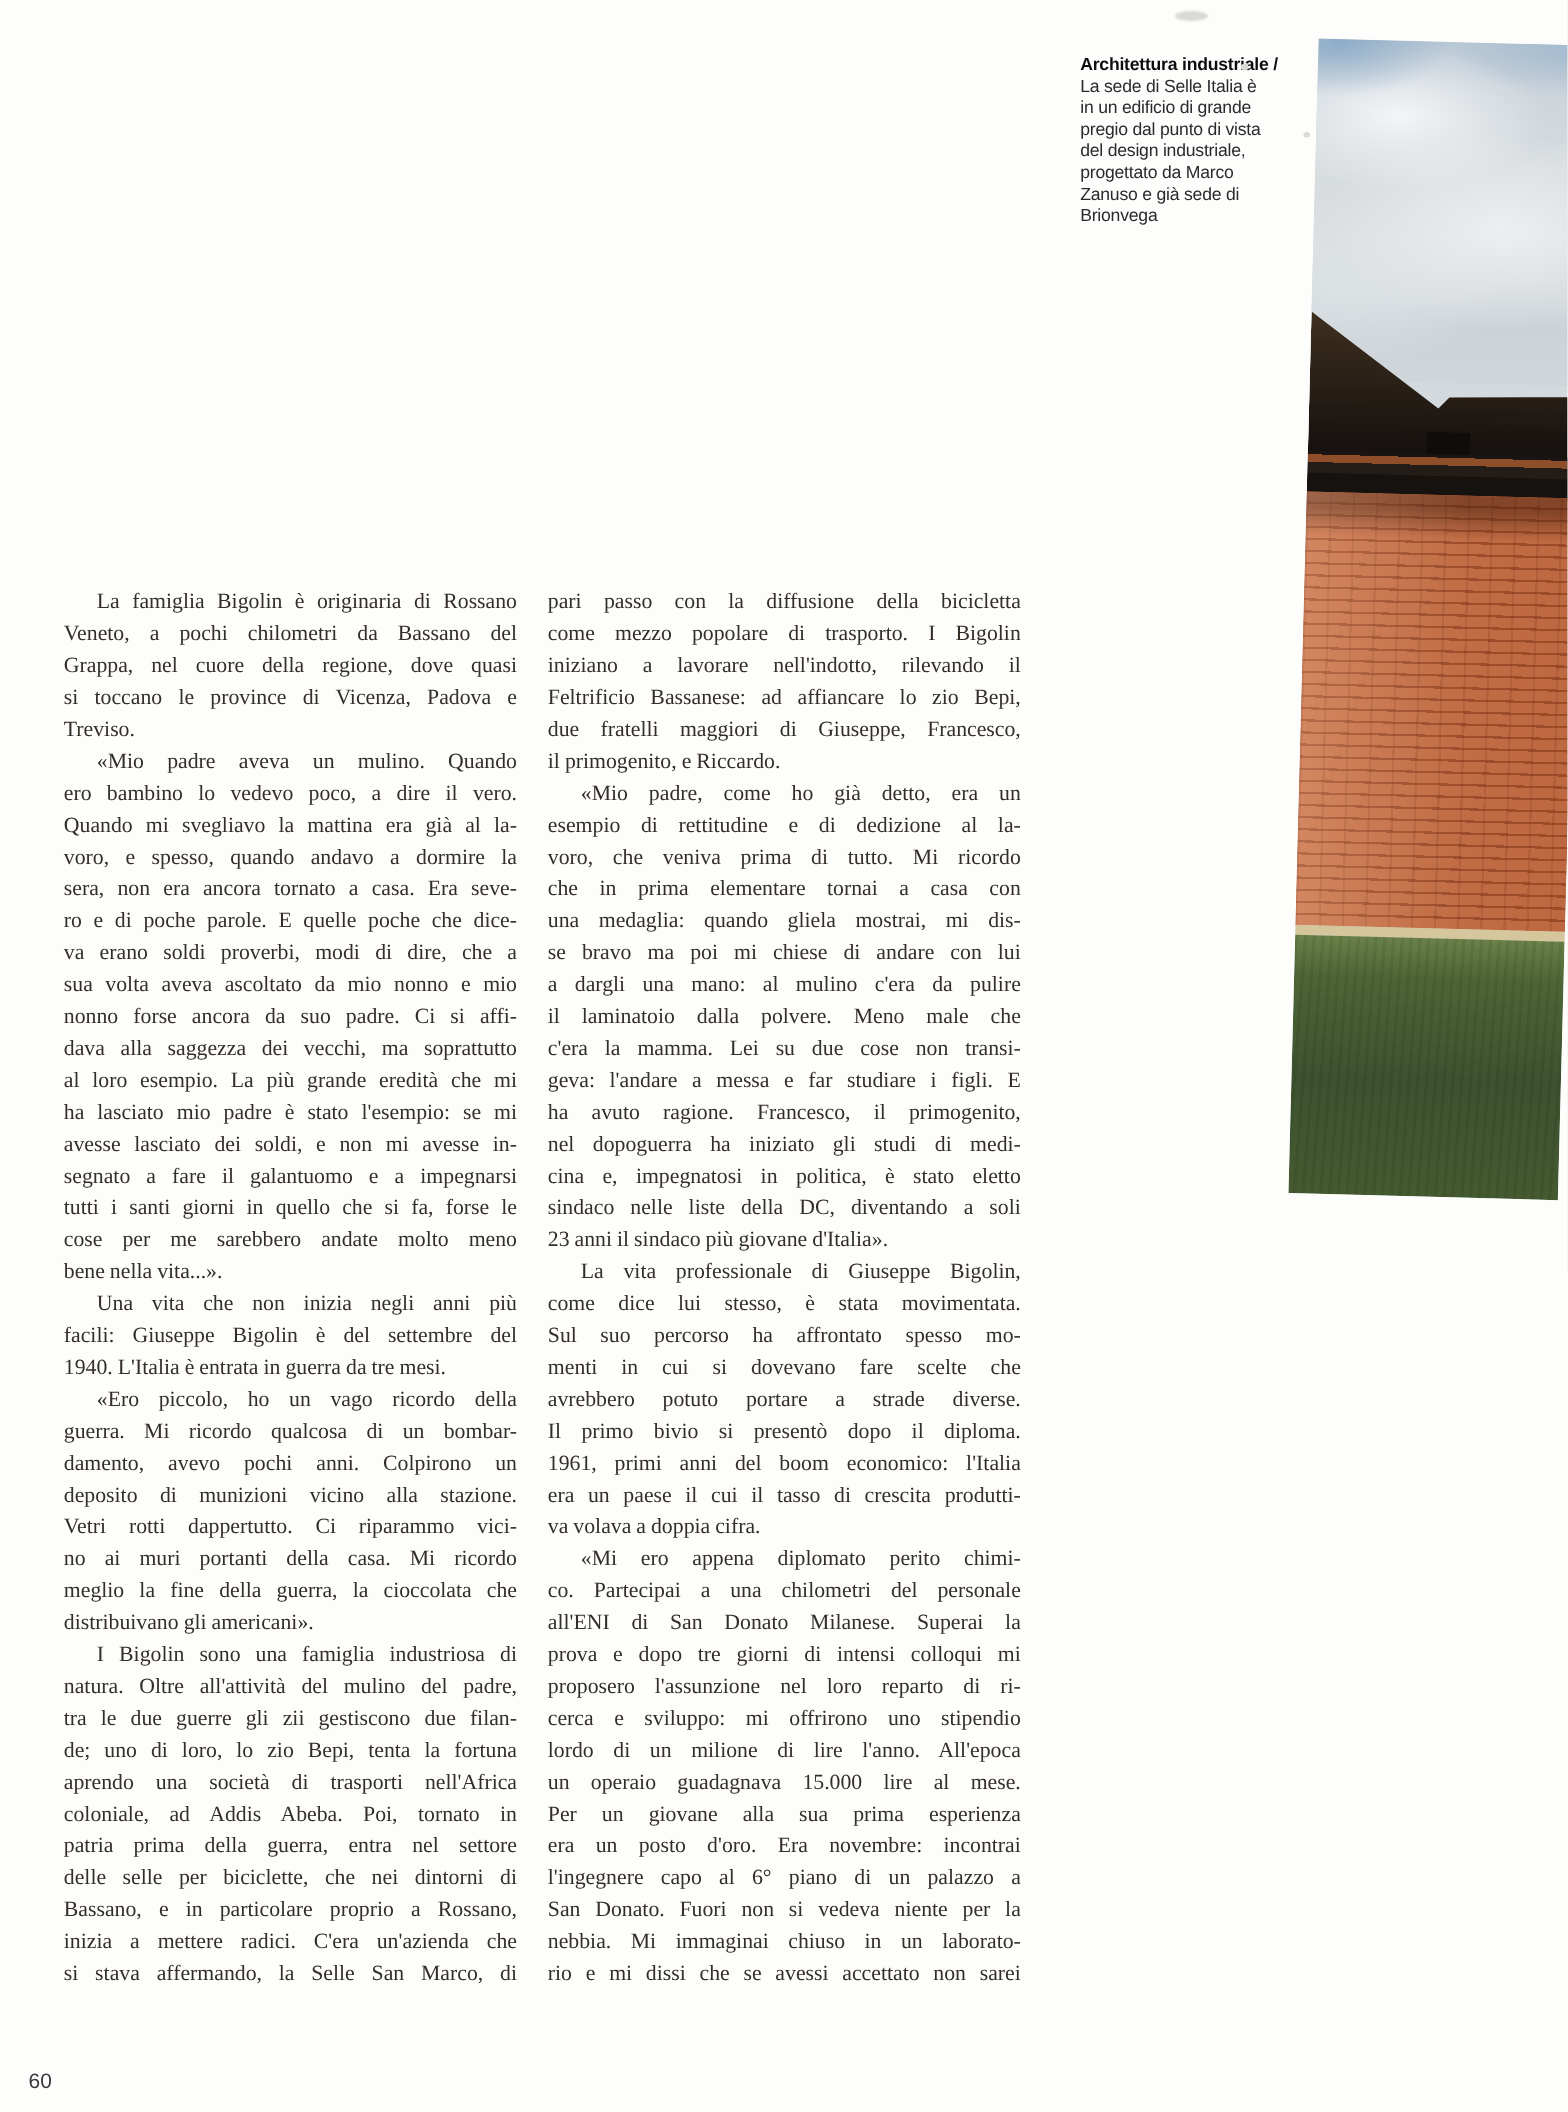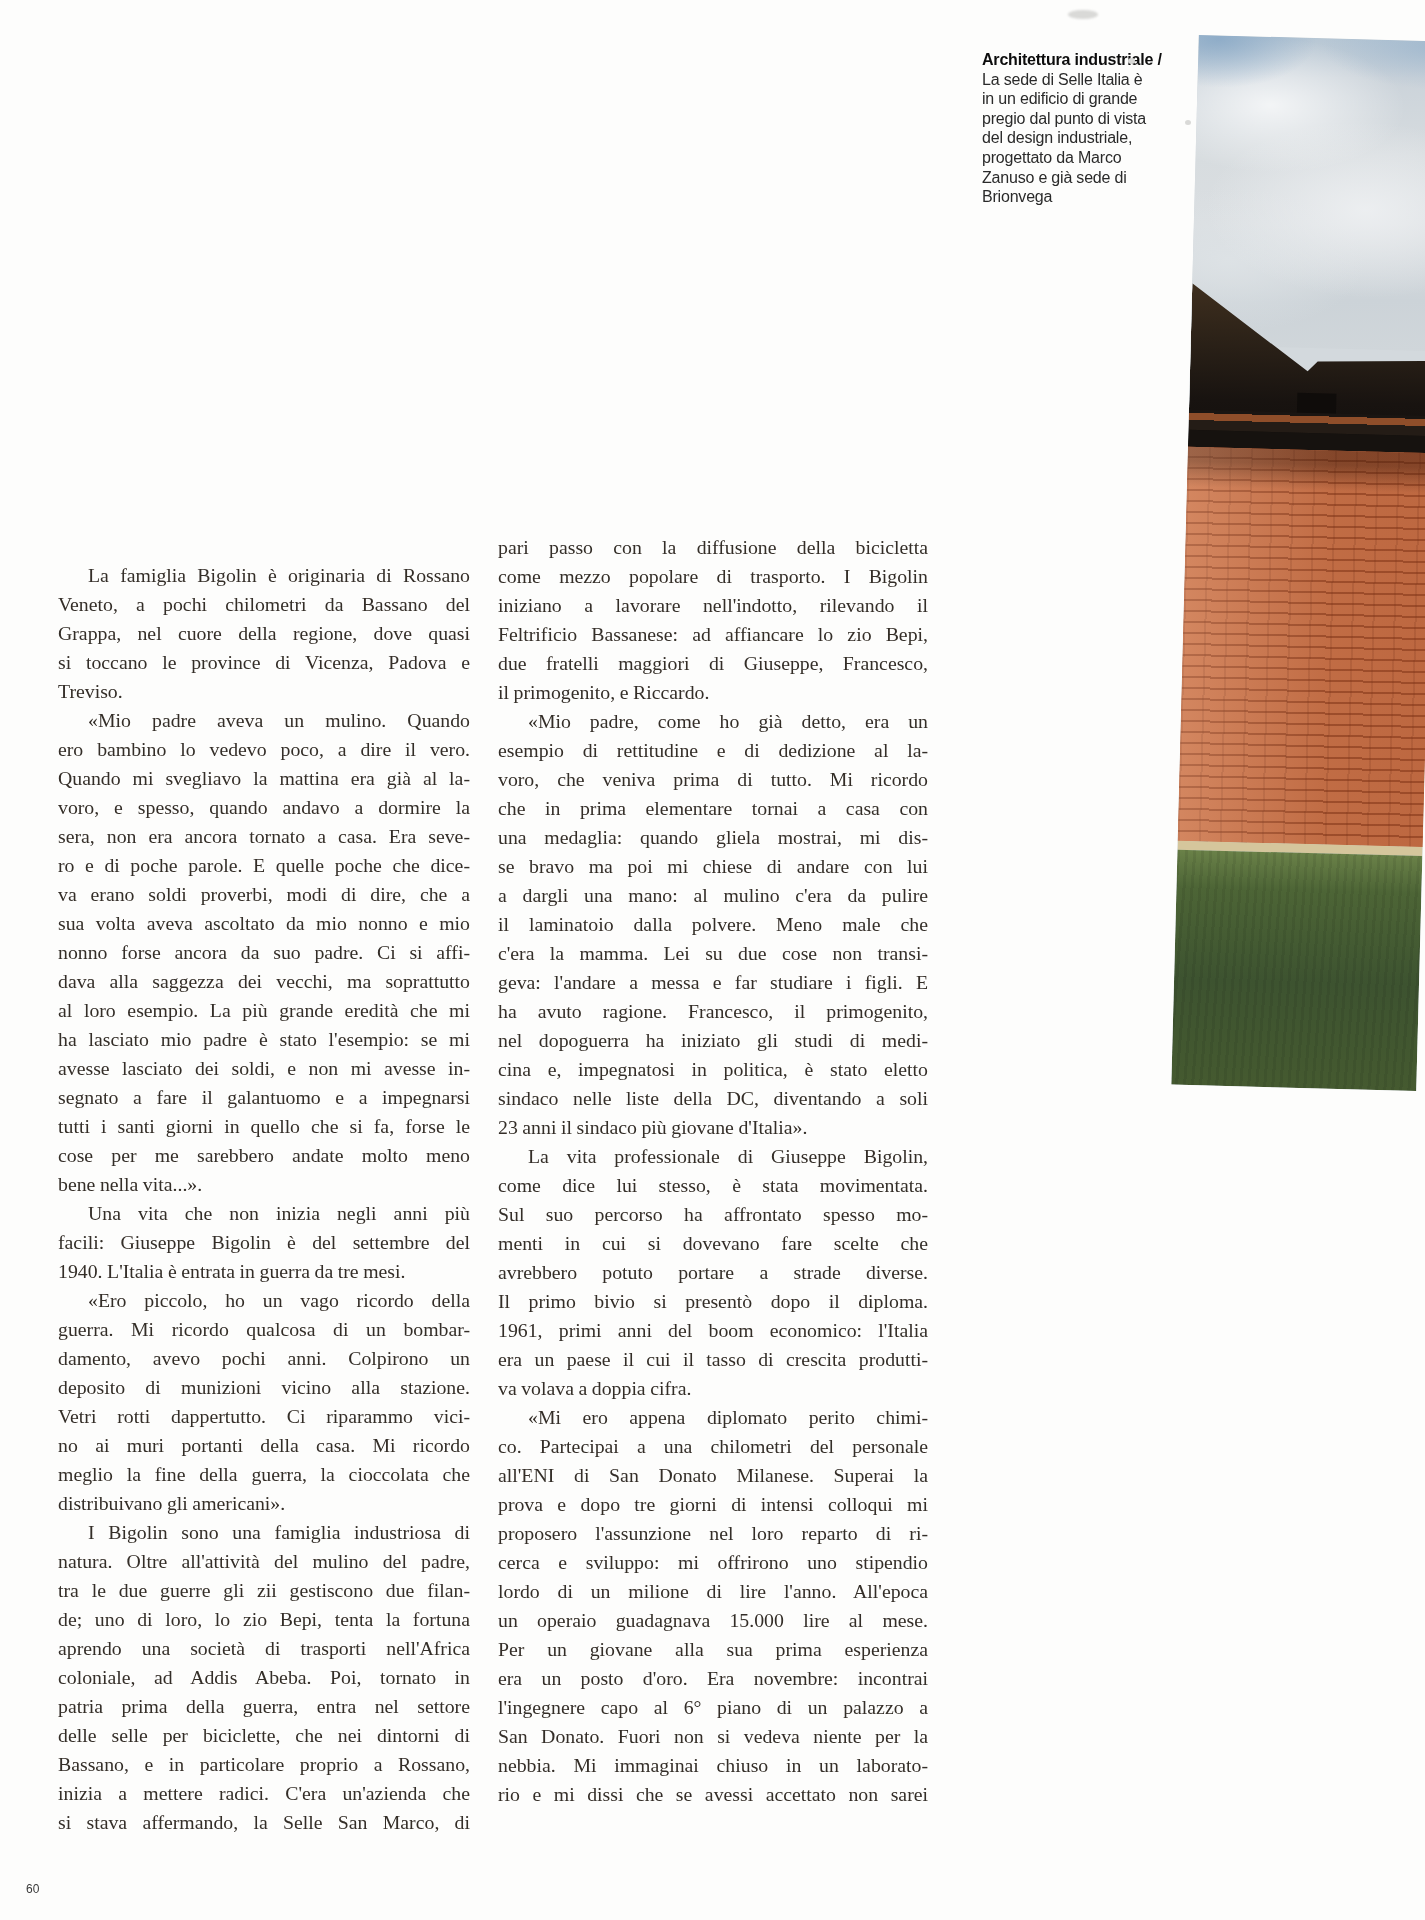--- a/index.html
+++ b/index.html
@@ -1,33 +1,33 @@
 <!DOCTYPE html>
 <html lang="it"><head>
 <meta charset="utf-8">
 <style>
   html,body{margin:0;padding:0;}
   body{width:1425px;height:1920px;background:#e9e9e9;}
   #page{position:relative;width:1425px;height:1920px;background:#fdfdfc;overflow:hidden;
         font-family:"Liberation Serif","DejaVu Serif",serif;}
   
   .col{position:absolute;top:533px;font-size:19.8px;line-height:29px;color:#342e28;}
-  #col-left{left:58px;width:412px;margin-top:28px;}
+  #col-left{left:58px;width:412px;}
   #col-right{left:498px;width:430px;}
   .tline{height:29px;overflow:hidden;text-align:justify;text-align-last:justify;word-spacing:-0.4px;}
   .tline.last{text-align-last:left;}
   .tline.ind{text-indent:30px;}
   
   #caption{position:absolute;left:982px;top:50px;width:212px;
            font-family:"Liberation Sans",sans-serif;font-size:16px;line-height:19.6px;
            color:#2a2a2a;letter-spacing:-0.2px;}
   #caption .cap-title{font-weight:bold;color:#0d0d0d;white-space:nowrap;}
   
   #folio{position:absolute;left:26px;top:1882px;font-family:"Liberation Sans",sans-serif;
-         font-size:12px;color:#3a3a3a;}
+         font-size:19px;color:#3a3a3a;}
   
   #photo{position:absolute;left:1185px;top:38px;width:245px;height:1050px;
          transform:rotate(1.5deg);overflow:hidden;background:#d3d9dd;}
   .ph{position:absolute;left:0;width:100%;}
   .ph-sky{top:0;height:310px;
       background:
         radial-gradient(140px 70px at 8% 1%,rgba(136,168,198,.85),rgba(136,168,198,0) 70%),
         radial-gradient(160px 60px at 96% 2%,rgba(148,176,202,.6),rgba(148,176,202,0) 70%),
         radial-gradient(180px 90px at 30% 22%,rgba(255,255,255,.75),rgba(255,255,255,0) 75%),
         radial-gradient(200px 110px at 70% 55%,rgba(238,240,242,.9),rgba(238,240,242,0) 80%),

